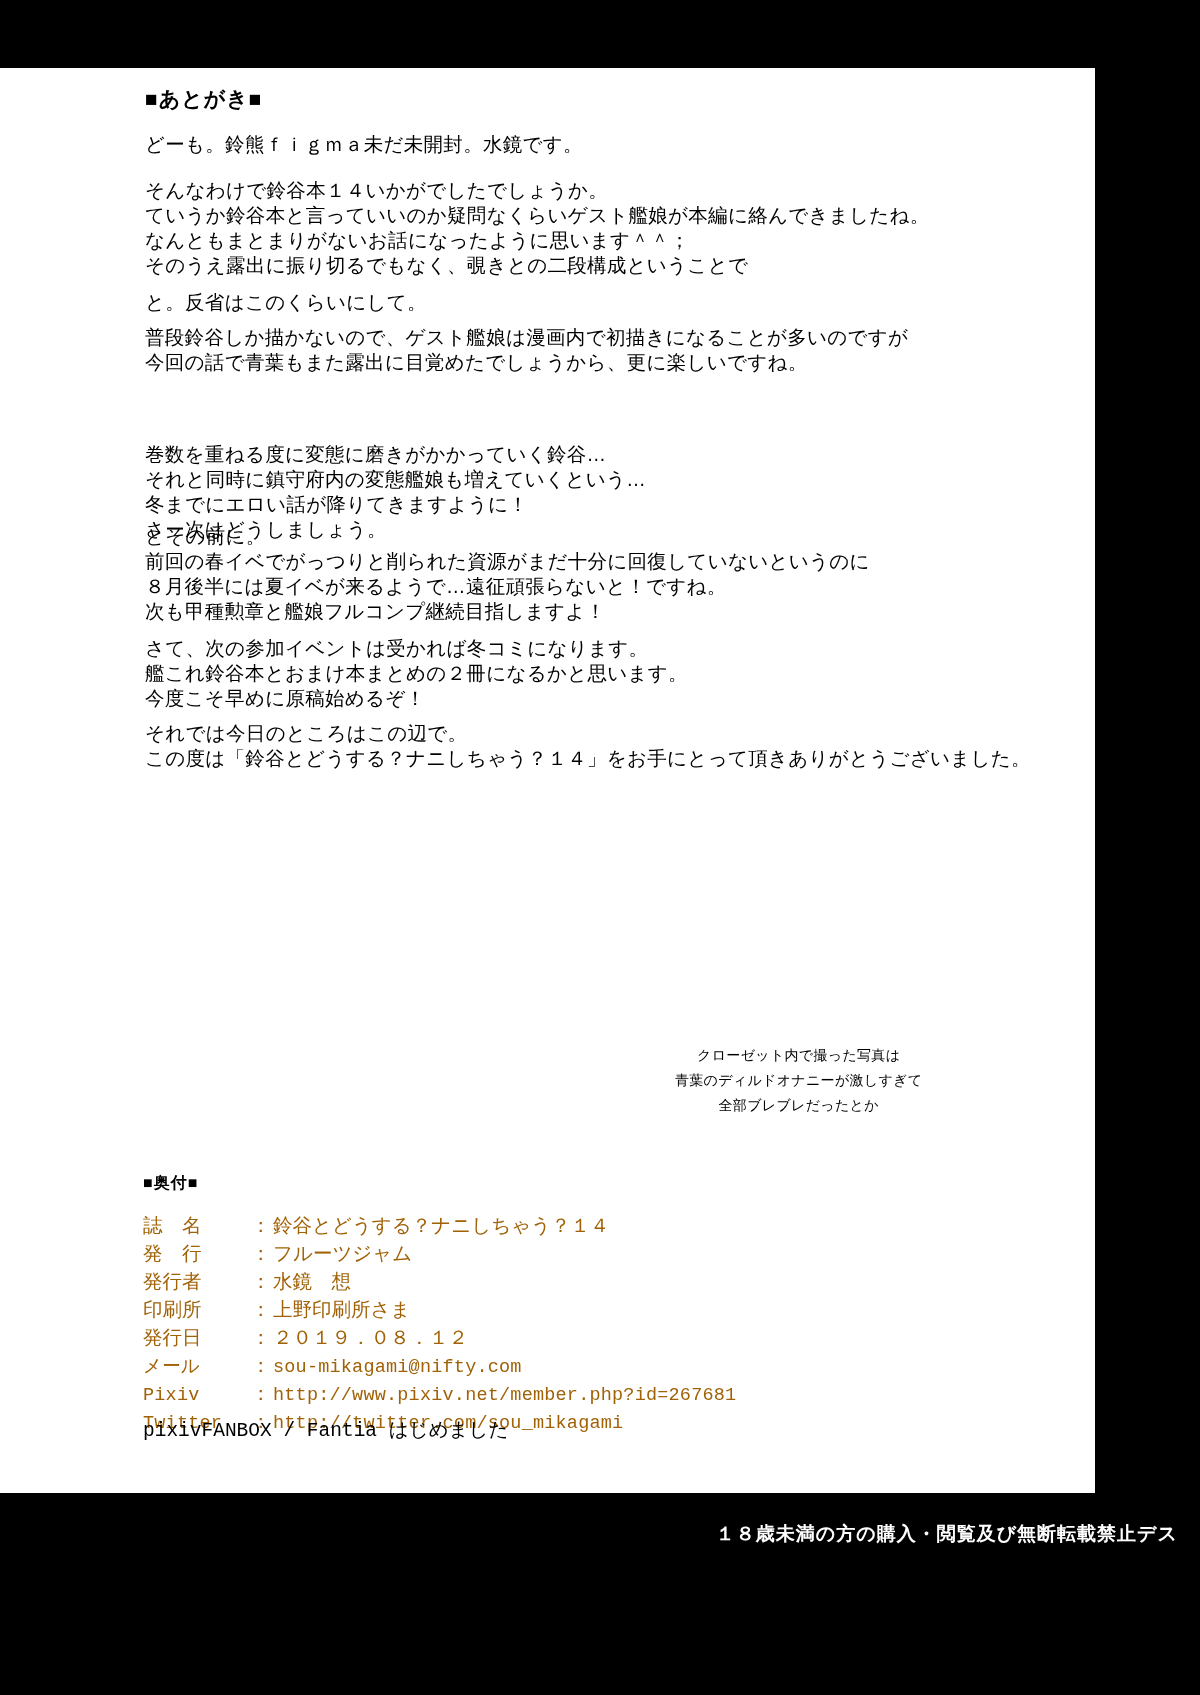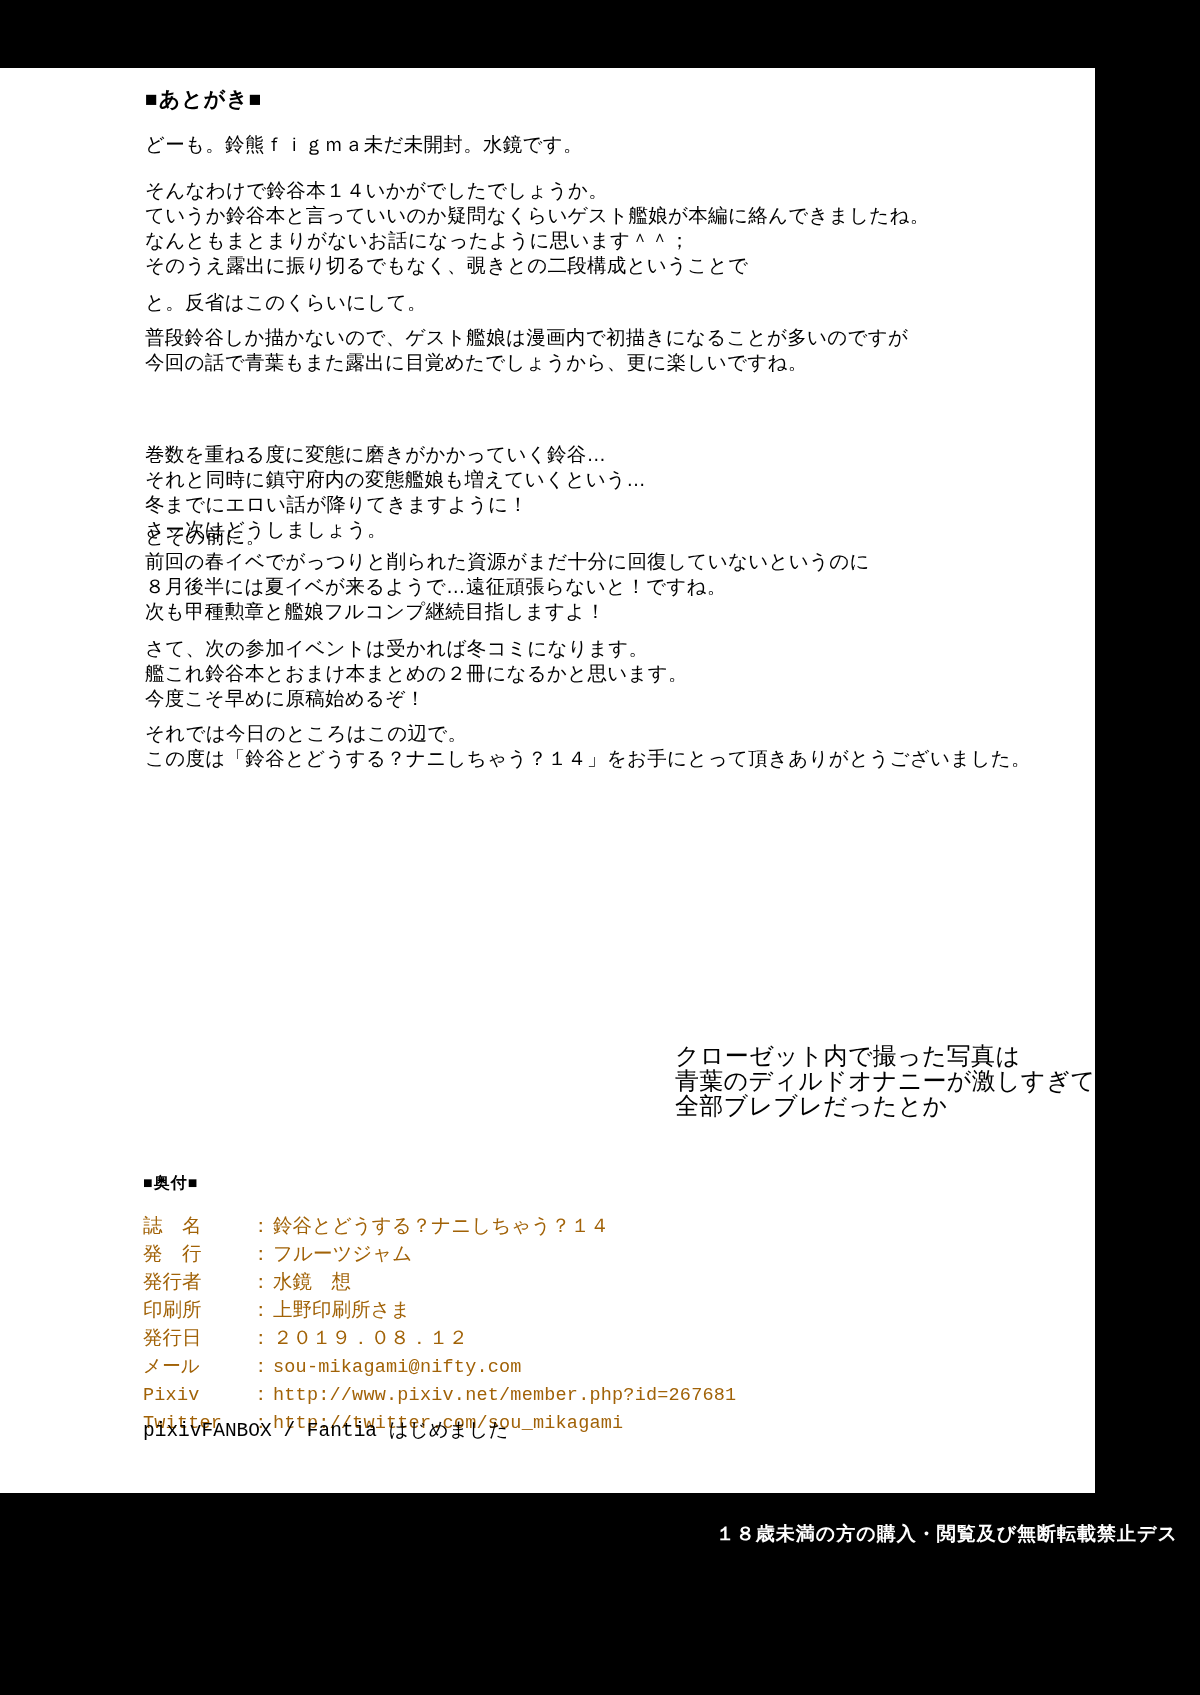--- a/index.html
+++ b/index.html
@@ -50,25 +50,26 @@
     font-size: 19.5px;
     line-height: 25px;
     color: #000;
     white-space: pre;
     letter-spacing: 0.3px;
   }
   .caption-block {
     position: absolute;
     left: 675px;
     top: 975px;
-    font-size: 24px;
+    font-size: 14px;
     line-height: 25px;
     color: #000;
     white-space: pre;
     letter-spacing: 0.3px;
+    text-align: center;
   }
   .colophon-head {
     position: absolute;
     left: 143px;
     top: 1105px;
     font-size: 16px;
     font-weight: bold;
     letter-spacing: 1px;
     color: #000;
     white-space: nowrap;

